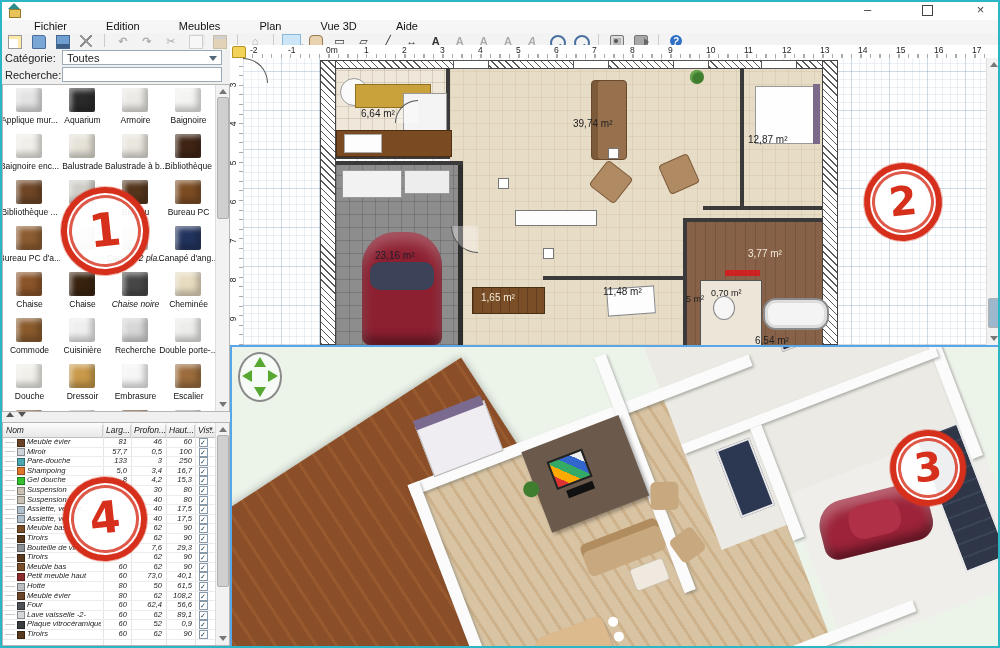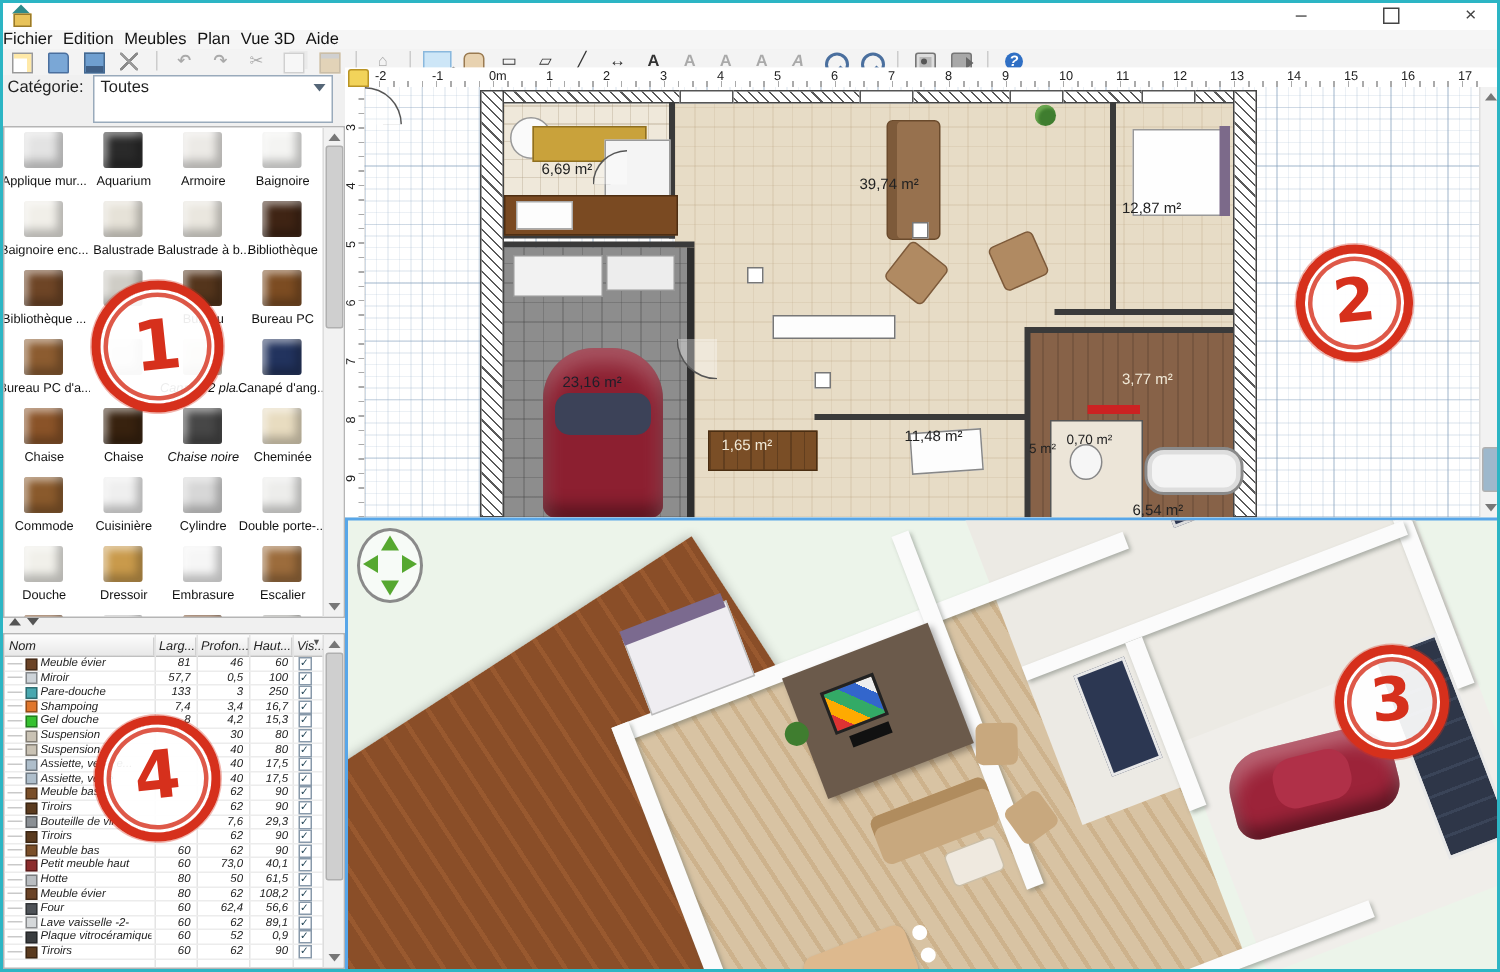--- a/index.html
+++ b/index.html
@@ -10,21 +10,21 @@
   #titlebar{left:0;top:0;width:1000px;height:20px;background:#fff;}
   #app-icon{left:7px;top:3px;width:14px;height:14px;}
   #app-icon .roof{position:absolute;left:1px;top:0;width:0;height:0;border-left:6px solid transparent;border-right:6px solid transparent;border-bottom:6px solid #2e8b8b;}
   #app-icon .base{position:absolute;left:2px;top:6px;width:10px;height:7px;background:#e8c35a;border:1px solid #9a7a2a;}
   #win-title{left:28px;top:3px;font-size:12px;color:#333;margin-top:39px;}
   .winbtn{top:0;width:45px;height:20px;text-align:center;line-height:19px;font-size:13px;color:#444;}
   #btn-min{left:845px;} #btn-max{left:905px;} #btn-close{left:958px;}
   #btn-max i{display:inline-block;width:9px;height:9px;border:1px solid #444;vertical-align:middle;}
   
   #menubar{left:0;top:20px;width:1000px;height:13px;background:#f6f6f6;}
-  .menu-item{position:relative;display:inline-block;padding:0 2px;font-size:11px;line-height:13px;color:#111;}
+  .menu-item{position:relative;display:inline-block;padding:0 2px;font-size:11px;line-height:13px;color:#111;margin-left:32px;}
   
   #toolbar{left:0;top:33px;width:1000px;height:17px;background:#f3f3f3;border-bottom:1px solid #e0e0e0;white-space:nowrap;padding-left:4px;}
   .tbi{position:relative;display:inline-block;width:19px;height:15px;margin:1px 1px 0 1px;text-align:center;line-height:15px;font-size:11px;color:#333;vertical-align:top;}
   .tbi.dis{opacity:.38;}
   .tbi.active{background:#cde6f7;border:1px solid #8ab8dd;box-sizing:border-box;}
   .tbsep{display:inline-block;width:1px;height:13px;background:#ccc;margin:1px 4px;vertical-align:top;}
   .glyph{font-weight:bold;}
   .it{font-style:italic;}
   i.ic{position:absolute;left:3px;top:1px;width:12px;height:12px;}
   .ic-page{background:#fff;border:1px solid #999;box-shadow:inset -3px 3px 0 #ffe9a8;}
@@ -41,21 +41,21 @@
   .ic-zoom:after{content:"";position:absolute;left:7px;top:8px;width:5px;height:2px;background:#4a6f9e;transform:rotate(40deg);}
   .ic-photo{background:#b8b8b8;border:1px solid #777;border-radius:2px;box-shadow:inset 0 0 0 2px #ddd;}
   .ic-photo:after{content:"";position:absolute;left:3px;top:3px;width:4px;height:4px;border-radius:50%;background:#555;}
   .ic-video{background:#a8a8a8;border:1px solid #777;border-radius:2px;}
   .ic-video:after{content:"";position:absolute;left:9px;top:2px;border-top:4px solid transparent;border-bottom:4px solid transparent;border-left:5px solid #666;}
   .ic-help{background:#2f6fc4;border-radius:50%;color:#fff;width:13px;height:13px;line-height:13px;font-size:10px;font-weight:bold;text-align:center;}
   
   #left-panel{left:0;top:50px;width:230px;height:596px;background:#f0f0f0;border-right:1px solid #c8c8c8;}
   .formrow{position:absolute;left:0;width:230px;height:17px;}
   .formlabel{position:absolute;left:5px;top:2px;font-size:11px;}
-  .combo{position:absolute;left:62px;top:0px;width:160px;height:32px;background:#fff;border:1px solid #9ab;font-size:11px;line-height:15px;padding-left:4px;box-sizing:border-box;}
+  .combo{position:absolute;left:62px;top:0px;width:160px;height:15px;background:#fff;border:1px solid #9ab;font-size:11px;line-height:15px;padding-left:4px;box-sizing:border-box;}
   .combo .arr{position:absolute;right:4px;top:5px;width:0;height:0;border-left:4px solid transparent;border-right:4px solid transparent;border-top:5px solid #567;}
   .textinput{position:absolute;left:62px;top:0;width:160px;height:15px;background:#fff;border:1px solid #9ab;box-sizing:border-box;}
   #catalog{left:2px;top:34px;width:226px;height:326px;background:#fff;border:1px solid #b5b5b5;overflow:hidden;}
   #catalog-grid{position:absolute;left:0;top:0;width:212px;}
   .ci{position:absolute;width:53px;height:46px;text-align:center;}
   .ci .th{position:absolute;left:13px;top:3px;width:26px;height:24px;border-radius:2px;box-shadow:inset -4px -5px 6px rgba(0,0,0,.25),inset 3px 3px 5px rgba(255,255,255,.5);}
   .ci .cl{position:absolute;left:-4px;top:31px;width:61px;font-size:8.5px;line-height:9px;color:#111;white-space:nowrap;overflow:hidden;}
   .vscroll{position:absolute;top:0;right:0;width:13px;height:100%;background:#f2f2f2;border-left:1px solid #ddd;}
   .vscroll .up,.vscroll .dn{position:absolute;left:3px;width:0;height:0;border-left:4px solid transparent;border-right:4px solid transparent;}
   .vscroll .up{top:4px;border-bottom:5px solid #777;}
@@ -171,20 +171,24 @@
     <span class="tbi"><i class="ic ic-video"></i></span>
     <span class="tbsep"></span>
     <span class="tbi"><i class="ic ic-help">?</i></span>
   </div>
 
   <div class="abs" id="left-panel">
     <div class="formrow" style="top:0;">
       <span class="formlabel">Catégorie:</span>
       <span class="combo"><span>Toutes</span><span class="arr"></span></span>
     </div>
+    <div class="formrow" style="top:17px;">
+      <span class="formlabel">Recherche:</span>
+      <span class="textinput"><span></span></span>
+    </div>
 
     <div class="abs" id="catalog">
       <div id="catalog-grid">
 
         <div class="ci" style="left:0;top:0">
             <span class="th" style="background-color: rgb(227, 227, 227);"></span>
             <span class="cl">Applique mur...</span>
           </div>
         <div class="ci" style="left:53px;top:0">
             <span class="th" style="background-color: rgb(42, 42, 42);"></span>
@@ -265,21 +269,21 @@
         <div class="ci" style="left:0;top:230px">
             <span class="th" style="background-color: rgb(138, 90, 44);"></span>
             <span class="cl">Commode</span>
           </div>
         <div class="ci" style="left:53px;top:230px">
             <span class="th" style="background-color: rgb(239, 239, 239);"></span>
             <span class="cl">Cuisinière</span>
           </div>
         <div class="ci" style="left:106px;top:230px">
             <span class="th" style="background-color: rgb(215, 215, 215);"></span>
-            <span class="cl">Cylindre</span>
+            <span class="cl">Recherche</span>
           </div>
         <div class="ci" style="left:159px;top:230px">
             <span class="th" style="background-color: rgb(237, 237, 235);"></span>
             <span class="cl">Double porte-...</span>
           </div>
         <div class="ci" style="left:0;top:276px">
             <span class="th" style="background-color: rgb(241, 240, 234);"></span>
             <span class="cl">Douche</span>
           </div>
         <div class="ci" style="left:53px;top:276px">
@@ -357,21 +361,21 @@
           <span class="tn">Pare-douche</span>
           <span class="tc c1">133</span>
           <span class="tc c2">3</span>
           <span class="tc c3">250</span>
           <span class="cbx"></span>
         </div>
       <div class="tr" style="top:42.8px">
           <span class="tree"></span>
           <span class="ti" style="background-color: rgb(224, 118, 44);"></span>
           <span class="tn">Shampoing</span>
-          <span class="tc c1">7,4</span>
+          <span class="tc c1">5,0</span>
           <span class="tc c2">3,4</span>
           <span class="tc c3">16,7</span>
           <span class="cbx"></span>
         </div>
       <div class="tr" style="top:52.4px">
           <span class="tree"></span>
           <span class="ti" style="background-color: rgb(53, 193, 47);"></span>
           <span class="tn">Gel douche</span>
           <span class="tc c1">8</span>
           <span class="tc c2">4,2</span>
@@ -624,21 +628,21 @@
       <div class="abs" style="left:447px;top:12px;width:14px;height:14px;background:#3f7d2f;border-radius:50%;box-shadow:inset 2px 2px 2px #6aa84f;"></div>
 
       <div class="abs" style="left:365px;top:90px;width:9px;height:9px;background:#fff;border:1px solid #777;"></div>
       <div class="abs" style="left:300px;top:190px;width:9px;height:9px;background:#fff;border:1px solid #777;"></div>
       <div class="abs" style="left:255px;top:120px;width:9px;height:9px;background:#fff;border:1px solid #777;"></div>
 
       <div class="arc" style="left:208px;top:168px;width:26px;height:26px;"></div>
       <div class="arc" style="left:152px;top:42px;width:22px;height:22px;transform:rotate(90deg);"></div>
       <div class="arc" style="left:466px:top:120px;width:24px;height:24px;transform:rotate(180deg);"></div>
 
-      <span class="room-label" style="left:118px;top:50px">6,69 m²</span>
+      <span class="room-label" style="left:118px;top:50px">6,64 m²</span>
       <span class="room-label" style="left:330px;top:60px">39,74 m²</span>
       <span class="room-label" style="left:505px;top:76px">12,87 m²</span>
       <span class="room-label" style="left:132px;top:192px;color:#1d1f2a">23,16 m²</span>
       <span class="room-label" style="left:238px;top:234px;color:#f2ead8">1,65 m²</span>
       <span class="room-label" style="left:360px;top:228px">11,48 m²</span>
       <span class="room-label" style="left:505px;top:190px;color:#f2ead8">3,77 m²</span>
       <span class="room-label" style="left:443px;top:236px;font-size:9px">5 m²</span>
       <span class="room-label" style="left:468px;top:230px;font-size:9px">0,70 m²</span>
       <span class="room-label" style="left:512px;top:277px">6,54 m²</span>
     </div>

